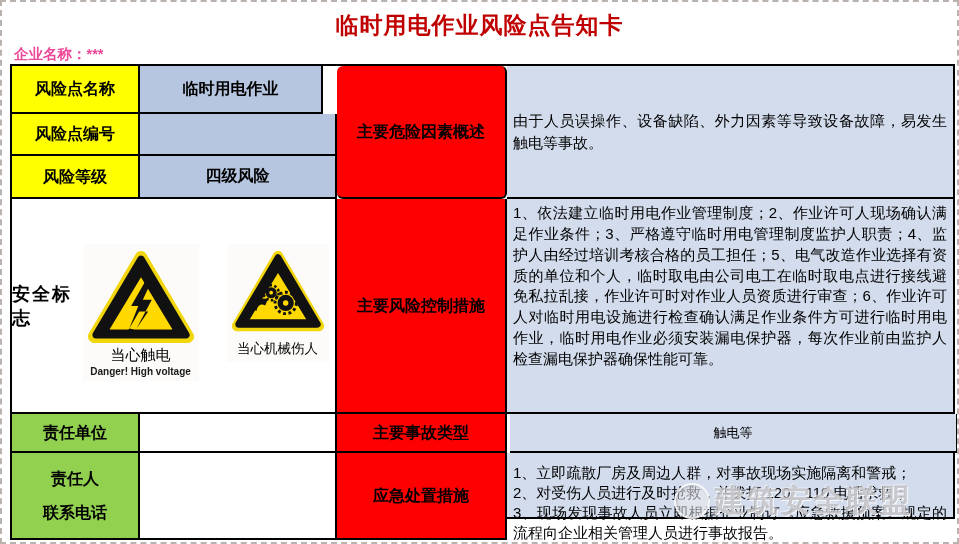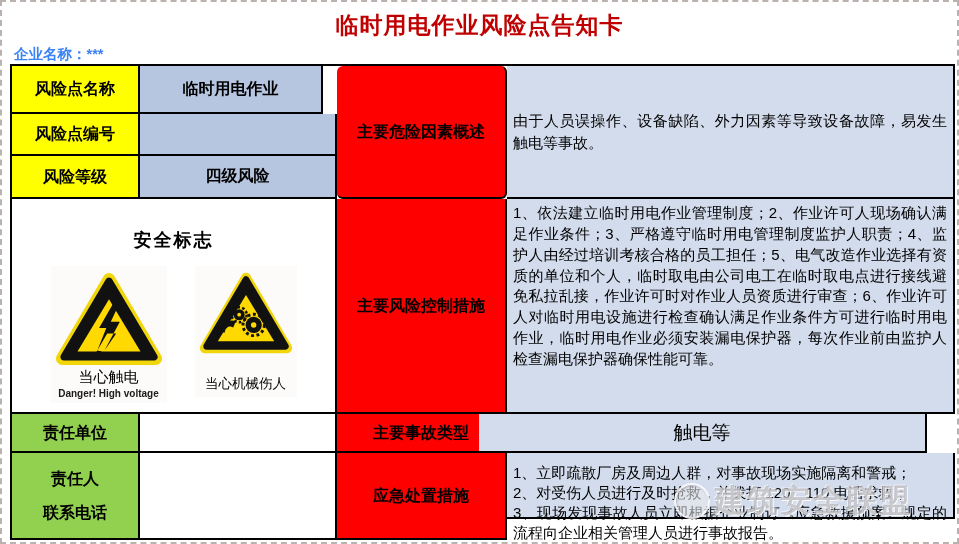--- a/index.html
+++ b/index.html
@@ -6,46 +6,46 @@
   .page{
     position:relative;width:959px;height:544px;background:#ffffff;
     font-family:"Liberation Sans",sans-serif;color:#000;
     box-sizing:border-box;border:2px dashed #b9b2ae;overflow:hidden;
   }
   .doc-title{
     position:absolute;top:8px;left:0;width:100%;text-align:center;
     font-size:23px;font-weight:bold;color:#c00000;letter-spacing:1px;
   }
   .company-line{
-    position:absolute;top:43px;left:12px;font-size:14.5px;font-weight:bold;color:#3b82f6;text-align:right;
+    position:absolute;top:43px;left:12px;font-size:14.5px;font-weight:bold;color:#ec4899;text-align:right;
   }
   .tbl{position:absolute;left:8px;top:62px;width:945px;height:476px;
     border-left:2px solid #000;border-top:2px solid #000;box-sizing:border-box;}
   .cell{position:absolute;box-sizing:border-box;border-right:2px solid #000;border-bottom:2px solid #000;
     display:flex;align-items:center;justify-content:center;}
   .lbl{font-weight:bold;font-size:16px;text-align:center;line-height:1.5;}
   .c-yellow{background:#ffff00;}
   .c-red{background:#ff0000;}
   .c-green{background:#92d050;}
   .c-bluedark{background:#b7c6e0;}
   .c-bluelight{background:#d3dcec;}
   .c-white{background:#ffffff;}
   .val{font-weight:bold;font-size:16px;}
   .txtcell{align-items:flex-start;justify-content:flex-start;padding:4px 6px;
     font-size:15px;line-height:1.42;text-align:justify;}
   .txtcell.vcenter{align-items:center;}
   .emg div{margin:0;}
   
-  .signs-cell{flex-direction:column;justify-content:flex-start;padding-top:29px;}
+  .signs-cell{flex-direction:row;justify-content:flex-start;padding-top:14px;}
   .signs-title{font-size:18px;font-weight:bold;letter-spacing:2px;margin-bottom:14px;}
   .signs-row{display:flex;align-items:flex-start;justify-content:center;gap:28px;width:100%;}
   .sign-card{background:#fcfbf9;display:flex;flex-direction:column;align-items:center;padding:6px 4px 4px;}
   .sign-card .cap{font-weight:normal;font-size:15px;margin-top:2px;}
   .sign-card .cap2{font-weight:bold;font-size:10px;color:#1a1a1a;margin-top:1px;}
-  .sign-card.small .cap{font-size:13.5px;margin-top:21px;}
+  .sign-card.small .cap{font-size:13.5px;margin-top:8px;}
   
   .watermark{
     position:absolute;left:672px;top:478px;display:flex;align-items:center;gap:4px;
     pointer-events:none;
   }
   .wm-badge{width:36px;height:36px;border-radius:50%;
     background:rgba(235,235,238,0.55);border:2px solid rgba(255,255,255,0.7);
     box-shadow:inset 1px 1px 2px rgba(120,120,130,0.5);box-sizing:border-box;}
   .wm-text{
     font-size:31px;font-weight:bold;letter-spacing:2px;
@@ -110,21 +110,21 @@
         </div>
       </div>
     </div>
 
     <div class="cell c-red lbl" style="left:325px;top:133px;width:170px;height:215px;">主要风险控制措施</div>
     <div class="cell c-bluelight txtcell" style="left:495px;top:133px;width:448px;height:215px;line-height:1.39;">1、依法建立临时用电作业管理制度；2、作业许可人现场确认满足作业条件；3、严格遵守临时用电管理制度监护人职责；4、监护人由经过培训考核合格的员工担任；5、电气改造作业选择有资质的单位和个人，临时取电由公司电工在临时取电点进行接线避免私拉乱接，作业许可时对作业人员资质进行审查；6、作业许可人对临时用电设施进行检查确认满足作业条件方可进行临时用电作业，临时用电作业必须安装漏电保护器，每次作业前由监护人检查漏电保护器确保性能可靠。</div>
 
     <div class="cell c-green lbl" style="left:0;top:348px;width:128px;height:39px;">责任单位</div>
     <div class="cell c-white val" style="left:128px;top:348px;width:197px;height:39px;"></div>
     <div class="cell c-red lbl" style="left:325px;top:348px;width:170px;height:39px;">主要事故类型</div>
-    <div class="cell c-bluelight" style="left:467px;top:348px;width:448px;height:39px;font-size:19px;">触电等</div>
+    <div class="cell c-bluelight" style="left:498px;top:348px;width:448px;height:39px;font-size:13px;">触电等</div>
 
     <div class="cell c-green lbl" style="left:0;top:387px;width:128px;height:87px;flex-direction:column;gap:10px;">
       <div>责任人</div>
       <div>联系电话</div>
     </div>
     <div class="cell c-white val" style="left:128px;top:387px;width:197px;height:87px;"></div>
     <div class="cell c-red lbl" style="left:325px;top:387px;width:170px;height:87px;">应急处置措施</div>
     <div class="cell c-bluelight txtcell emg" style="left:495px;top:387px;width:448px;height:66px;display:block;line-height:1.34;padding-top:10px;">
       <div>1、立即疏散厂房及周边人群，对事故现场实施隔离和警戒；</div>
       <div>2、对受伤人员进行及时抢救，并拨打 120、110 电话求救；</div>

